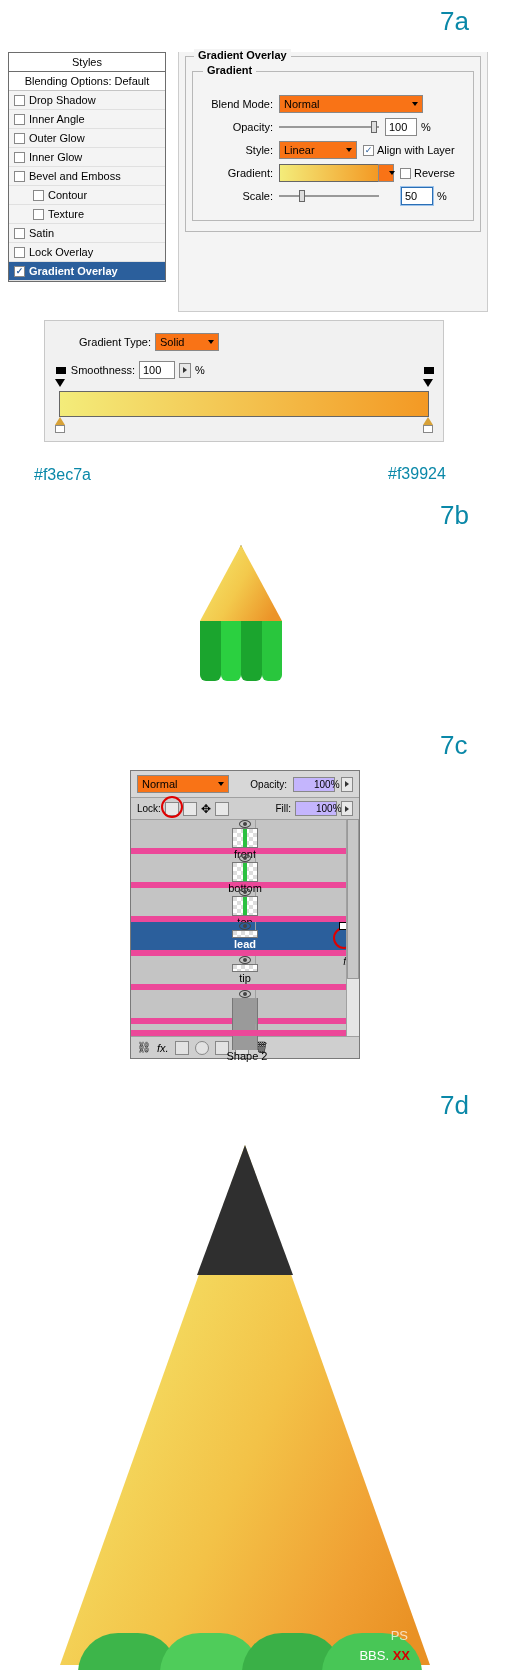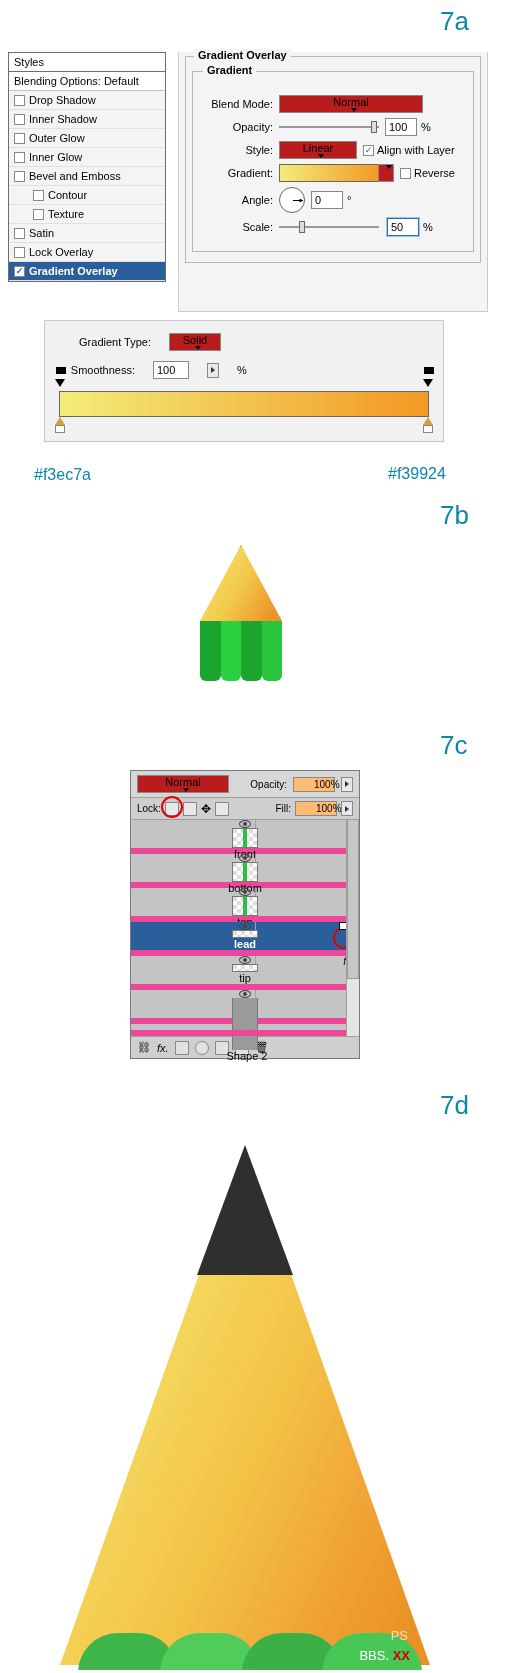--- a/index.html
+++ b/index.html
@@ -4,52 +4,52 @@
 <style>
   * { box-sizing: border-box; margin: 0; padding: 0; font-family: Tahoma, Verdana, sans-serif; }
   body { background: #fff; width: 512px; font-size: 11px; color: #000; }
   .step-label { color: #0a88a8; font-size: 26px; font-weight: 400; position: absolute; }
   .panel-area { position: relative; }
 
   
   #sec-7a { position: relative; height: 500px; }
   .lbl-7a { top: 6px; left: 440px; text-align: center; }
 
-  .styles-box { position: absolute; top: 52px; left: 8px; width: 158px; border: 1px solid #6d6d6d; background: #f4f4f4; }
+  .styles-box { position: absolute; top: 52px; left: 8px; width: 158px; border: 1px solid #6d6d6d; background: #f4f4f4; text-align: center; }
   .styles-title { background: #fff; border-bottom: 1px solid #6d6d6d; padding: 3px 5px; }
   .styles-sub { background: #fff; border-bottom: 1px solid #c5c5c5; padding: 3px 5px; }
   .style-item { display: flex; align-items: center; gap: 4px; padding: 3px 5px; border-bottom: 1px solid #e0e0e0; }
   .style-item.indent { padding-left: 24px; }
   .style-item.active { background: #2b5f9c; color: #fff; font-weight: bold; }
   .chk { width: 11px; height: 11px; border: 1px solid #888; background: #fff; display: inline-flex; align-items: center; justify-content: center; font-size: 9px; color: #2b5f9c; }
   .chk.on::before { content: "✓"; }
 
   .gradient-panel { position: absolute; top: 52px; left: 178px; width: 310px; height: 260px; background: #f4f4f4; border: 1px solid #ccc; border-top: none; }
   .fieldset-outer { position: relative; margin: 4px 6px 0 6px; border: 1px solid #b8b8b8; padding: 6px 6px 10px 6px; }
   .fieldset-outer > .legend { position: absolute; top: -8px; left: 8px; background: #f4f4f4; padding: 0 4px; font-weight: bold; }
   .fieldset-inner { position: relative; margin: 8px 0 0 0; border: 1px solid #b8b8b8; padding: 18px 8px 10px 8px; }
   .fieldset-inner > .legend { position: absolute; top: -8px; left: 10px; background: #f4f4f4; padding: 0 4px; font-weight: bold; }
   .row { display: flex; align-items: center; margin: 5px 0; }
   .row .lab { width: 72px; text-align: right; margin-right: 6px; }
-  .select { display: inline-flex; align-items: center; justify-content: space-between; border: 1px solid #888; background: #b91c1c; height: 18px; padding: 0 4px; flex-direction: column; }
+  .select { display: inline-flex; align-items: center; justify-content: space-between; border: 1px solid #888; background: #f97316; height: 18px; padding: 0 4px; }
   .select .caret { border-top: 4px solid #000; border-left: 3px solid transparent; border-right: 3px solid transparent; margin-left: 6px; }
   .txtfield { border: 1px solid #888; background: #fff; height: 18px; padding: 0 3px; display: inline-flex; align-items: center; }
   .txtfield.hl { border: 1px solid #2b6fb5; outline: 1px solid #9dc3eb; }
   .slider { position: relative; width: 100px; height: 12px; display: inline-block; }
   .slider .track { position: absolute; top: 5px; left: 0; right: 0; height: 2px; background: #999; }
   .slider .thumb { position: absolute; top: 0; width: 6px; height: 12px; background: #ddd; border: 1px solid #666; }
   .swatch-grad { width: 100px; height: 18px; border: 1px solid #666; background: linear-gradient(90deg, #f3ec7a, #f39924); display: inline-block; }
   .check-inline { display: inline-flex; align-items: center; gap: 3px; margin-left: 6px; }
   .angle-dial { width: 26px; height: 26px; border: 1px solid #666; border-radius: 50%; background: #fff; display: inline-flex; align-items: center; justify-content: center; position: relative; }
   .angle-dial::after { content: ""; position: absolute; width: 10px; height: 1px; background: #000; left: 13px; top: 12px; }
   .angle-dot { position: absolute; right: 2px; top: 11px; width: 3px; height: 3px; background: #000; border-radius: 50%; }
 
   
   .grad-editor { position: absolute; top: 320px; left: 44px; width: 400px; background: #f1f1f1; border: 1px solid #c8c8c8; padding: 12px 14px 24px 14px; }
-  .ge-row { display: flex; align-items: center; gap: 18px; margin-bottom: 10px; }
+  .ge-row { display: flex; align-items: center; gap: 4px; margin-bottom: 10px; }
   .ge-row .lab { text-align: right; }
   .grad-bar-wrap { position: relative; margin: 12px 0 0 0; }
   .grad-bar { height: 26px; border: 1px solid #666; background: linear-gradient(90deg, #f3ec7a, #f39924); }
   .stop-top, .stop-bot { position: absolute; width: 10px; height: 12px; }
   .stop-top::before, .stop-bot::before { content: ""; position: absolute; left: 0; top: 0; border-left: 5px solid transparent; border-right: 5px solid transparent; }
   .stop-top { top: -12px; }
   .stop-top::before { border-top: 8px solid #000; }
   .stop-top::after { content: ""; position: absolute; top: -12px; left: 1px; width: 8px; height: 5px; background: #000; border: 1px solid #000; }
   .stop-bot { bottom: -12px; }
   .stop-bot::before { border-bottom: 8px solid #d8a238; top: 0; }
@@ -81,21 +81,21 @@
   .eye { width: 22px; display: flex; align-items: center; justify-content: center; border-right: 1px solid #a0a0a0; height: 100%; }
   .eye-icon { width: 12px; height: 8px; border: 1px solid #444; border-radius: 60% 60% 60% 60%; position: relative; }
   .eye-icon::after { content: ""; position: absolute; top: 1px; left: 3px; width: 4px; height: 4px; background: #444; border-radius: 50%; }
   .thumb-box { width: 26px; height: 26px; margin: 0 4px; border: 1px solid #777; background: repeating-conic-gradient(#fff 0 25%, #ddd 0 50%) 0 0/8px 8px; display: flex; align-items: center; justify-content: center; }
   .thumb-green { width: 4px; height: 18px; background: #2bc040; }
   .thumb-gray { width: 26px; height: 26px; background: #9a9a9a; }
   .link-spacer { width: 16px; }
   .fx-tag { position: absolute; right: 8px; font-style: italic; font-size: 10px; }
   .lp-bottom { display: flex; align-items: center; gap: 6px; padding: 4px 6px; height: 22px; background: #cfcfcf; border-top: 1px solid #a0a0a0; }
   .lp-bot-ico { width: 14px; height: 14px; background: #e2e2e2; border: 1px solid #888; }
-  .mini-num { width: 34px; height: 15px; background: #fdba74; border: 1px solid #888; font-size: 10px; display: inline-flex; align-items: center; padding: 0 20px; }
+  .mini-num { width: 34px; height: 15px; background: #c4b5fd; border: 1px solid #888; font-size: 10px; display: inline-flex; align-items: center; padding: 0 20px; }
   .mini-tri { width: 12px; height: 15px; border: 1px solid #888; background: #e8e8e8; display: inline-flex; align-items: center; justify-content: center; }
   .mini-tri::after { content: ""; border-left: 4px solid #333; border-top: 3px solid transparent; border-bottom: 3px solid transparent; }
   .scroll-col { position: absolute; right: 0; top: 48px; bottom: 22px; width: 13px; background: #e5e5e5; border-left: 1px solid #a0a0a0; }
   .scroll-thumb { position: absolute; top: 0; width: 100%; height: 160px; background: #c7c7c7; border: 1px solid #999; }
 
   
   #sec-7d { position: relative; height: 580px; }
   .lbl-7d { top: 0; left: 440px; }
   .big-pencil { position: absolute; top: 55px; left: 60px; width: 370px; height: 520px; }
   .bp-cone { position: absolute; inset: 0; background: linear-gradient(115deg, #f4eb7a 8%, #f4d95e 30%, #f3c247 55%, #f0a033 80%, #e99124 95%); clip-path: polygon(50% 0, 100% 100%, 0 100%); image-rendering: pixelated; }
@@ -115,21 +115,21 @@
 
   <div class="styles-box">
     <div class="styles-title">Styles</div>
     <div class="styles-sub">Blending Options: Default</div>
     <div class="style-item">
         <span class="chk"></span>
         <span>Drop Shadow</span>
       </div>
     <div class="style-item">
         <span class="chk"></span>
-        <span>Inner Shadow</span>
+        <span>Inner Angle</span>
       </div>
     <div class="style-item">
         <span class="chk"></span>
         <span>Outer Glow</span>
       </div>
     <div class="style-item">
         <span class="chk"></span>
         <span>Inner Glow</span>
       </div>
     <div class="style-item">
@@ -199,46 +199,38 @@
           <span class="swatch-grad"></span>
           <span class="select" style="width:16px;margin-left:-1px">
               <span class="caret"></span>
             </span>
           <span class="check-inline">
               <span class="chk"></span>
               <span>Reverse</span>
             </span>
         </div>
 
-        <div class="row">
-          <span class="lab">Angle:</span>
-          <span class="angle-dial">
-              <span class="angle-dot"></span>
-            </span>
-          <span class="txtfield" style="width:32px;margin-left:6px">0</span>
-          <span style="margin-left:4px">°</span>
-        </div>
 
         <div class="row">
           <span class="lab">Scale:</span>
           <span class="slider">
               <span class="track"></span>
               <span class="thumb" style="left:20px"></span>
             </span>
-          <span class="txtfield hl" style="width:32px;margin-left:8px">50</span>
+          <span class="txtfield hl" style="width:32px;margin-left:22px">50</span>
           <span style="margin-left:4px">%</span>
         </div>
       </div>
     </div>
   </div>
 
   <div class="grad-editor">
     <div class="ge-row">
       <span class="lab" style="width:92px">Gradient Type:</span>
-      <span class="select" style="width:52px">
+      <span class="select" style="width:64px">
           <span>Solid</span>
           <span class="caret"></span>
         </span>
     </div>
     <div class="ge-row">
       <span class="lab" style="width:76px">Smoothness:</span>
       <span class="txtfield" style="width:36px">100</span>
       <span class="mini-tri"></span>
       <span>%</span>
     </div>

